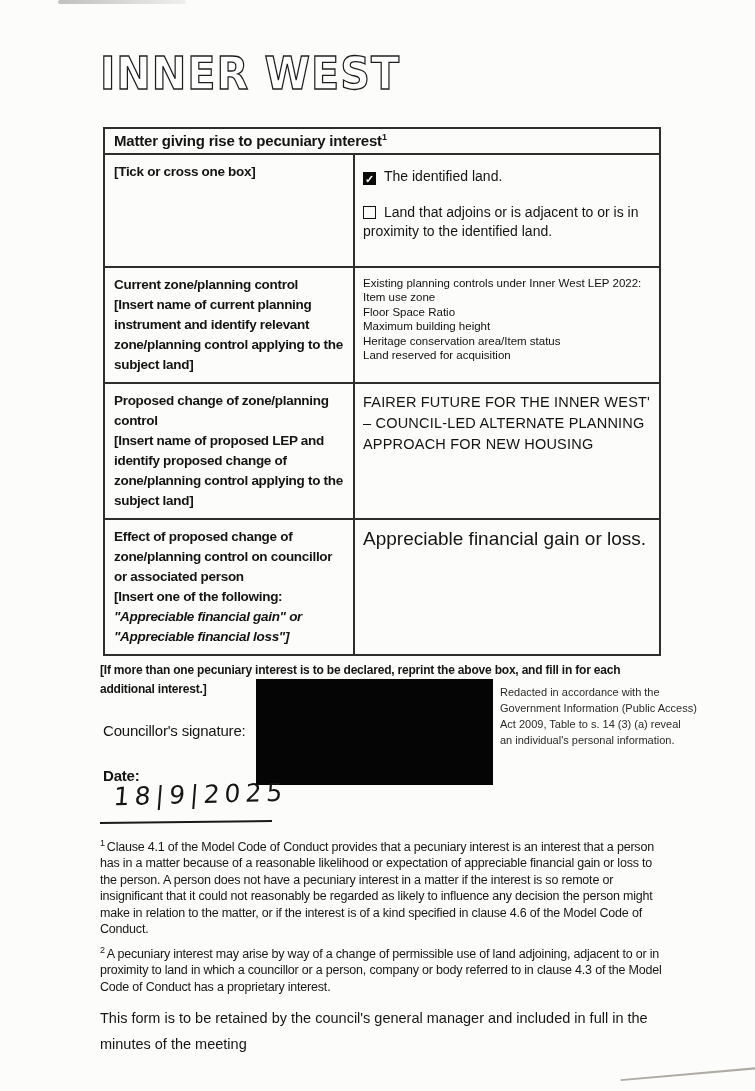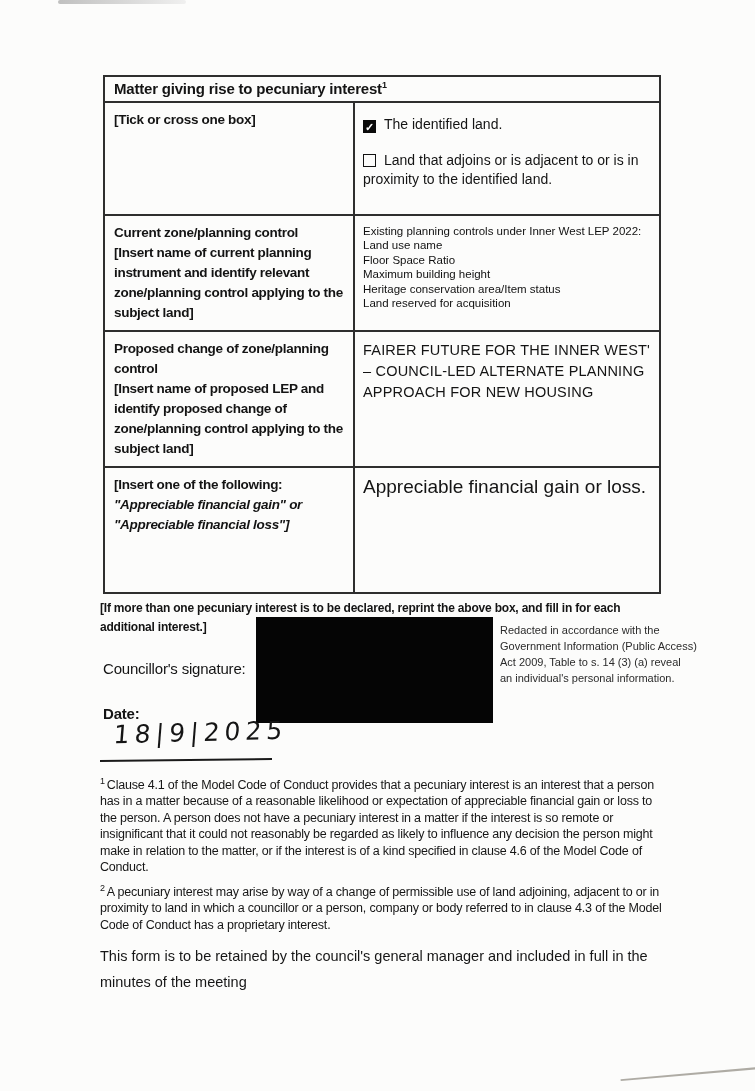--- a/index.html
+++ b/index.html
@@ -67,20 +67,25 @@
 </style>
 </head>
 <body>
 
 <div class="page">
   <div class="artifact-top"></div>
   <div class="artifact-corner"></div>
 
   <div class="content">
 
+    <div class="logo-wrap">
+      <svg width="312" height="52" viewBox="0 0 312 52">
+        <text x="0" y="41" font-size="44" textLength="300" lengthAdjust="spacingAndGlyphs">INNER WEST</text>
+      </svg>
+    </div>
 
     <div class="form-table">
 
       <div class="t-title"><span>Matter giving rise to pecuniary interest</span><sup class="fn">1</sup></div>
 
       <div class="t-row">
         <div class="t-left r1">
           <div class="cell-note">[Tick or cross one box]</div>
         </div>
         <div class="t-right r1">
@@ -93,40 +98,41 @@
         </div>
       </div>
 
       <div class="t-row">
         <div class="t-left r2">
           <div>Current zone/planning control</div>
           <div class="cell-note">[Insert name of current planning instrument and identify relevant zone/planning control applying to the subject land]</div>
         </div>
         <div class="t-right r2 small-lines">
           <div>Existing planning controls under Inner West LEP 2022:</div>
-          <div>Land use name</div>
+          <div>Item use zone</div>
           <div>Floor Space Ratio</div>
           <div>Maximum building height</div>
           <div>Heritage conservation area/Item status</div>
           <div>Land reserved for acquisition</div>
         </div>
       </div>
 
       <div class="t-row">
         <div class="t-left r3">
           <div>Proposed change of zone/planning control</div>
           <div class="cell-note">[Insert name of proposed LEP and identify proposed change of zone/planning control applying to the subject land]</div>
         </div>
         <div class="t-right r3 caps-value">
           <div>FAIRER FUTURE FOR THE INNER WEST' – COUNCIL-LED ALTERNATE PLANNING APPROACH FOR NEW HOUSING</div>
         </div>
       </div>
 
       <div class="t-row">
         <div class="t-left r4">
+          <div>Effect of proposed change of zone/planning control on councillor or associated person</div>
           <div class="cell-note">[Insert one of the following:</div>
           <div class="italic">"Appreciable financial gain" or</div>
           <div class="italic">"Appreciable financial loss"]</div>
         </div>
         <div class="t-right r4 plain-value">
           <div>Appreciable financial gain or loss.</div>
         </div>
       </div>
 
     </div>

